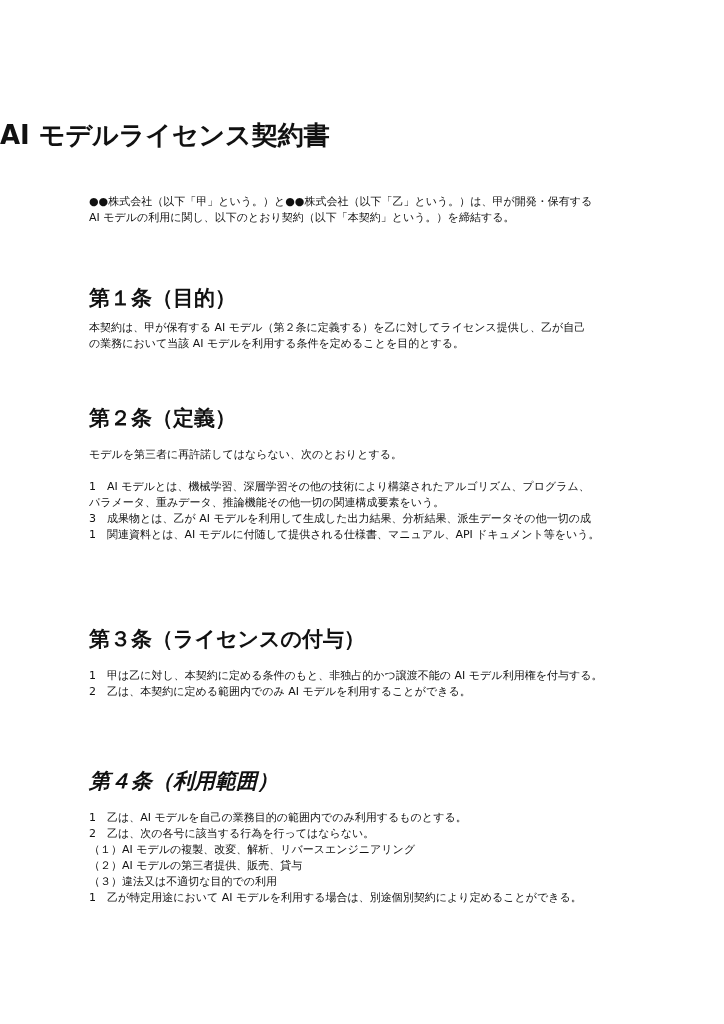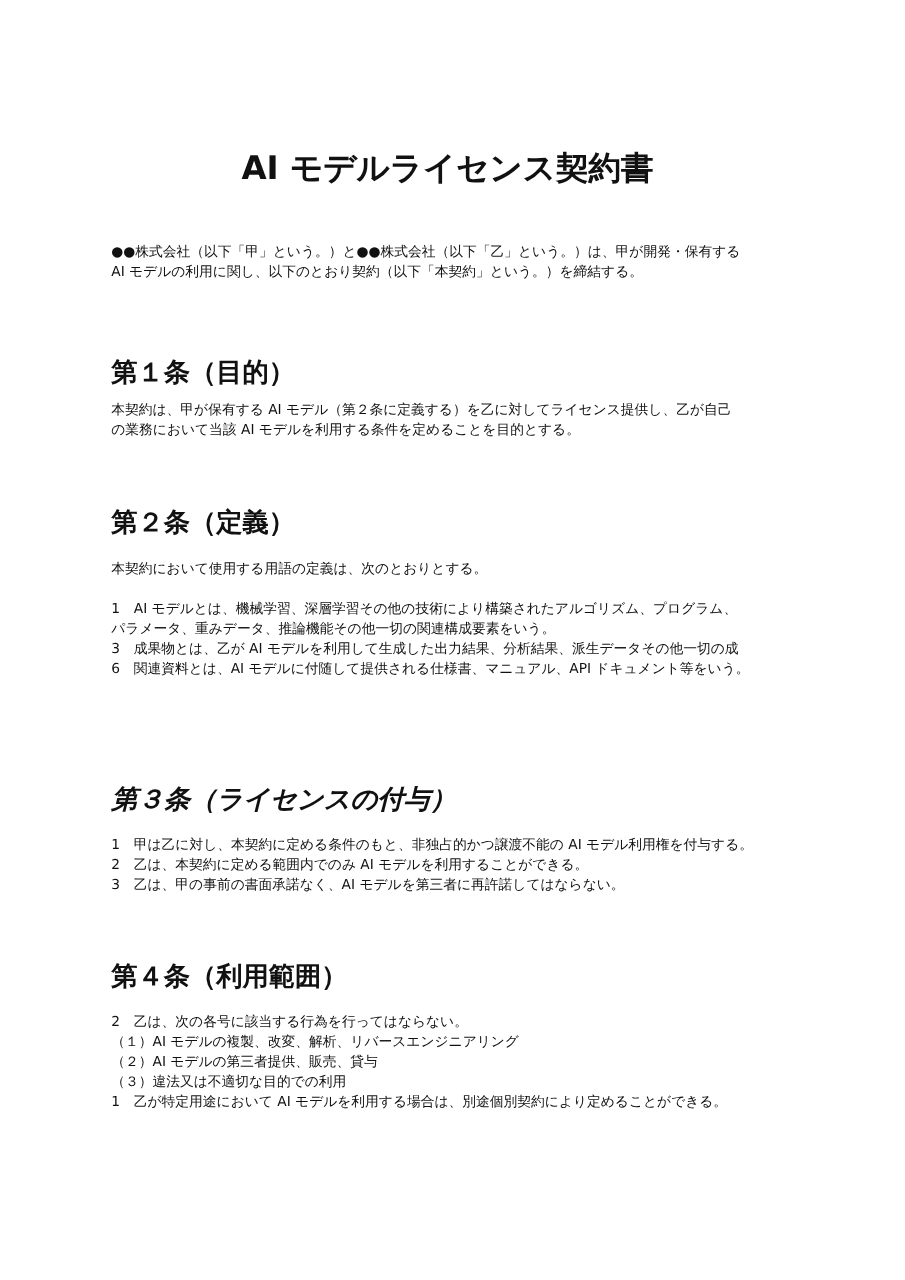--- a/index.html
+++ b/index.html
@@ -4,21 +4,21 @@
   <style>
     html, body { margin: 0; padding: 0; background: #ffffff; }
     body {
       width: 724px; height: 1024px; position: relative; overflow: hidden;
       font-family: "DejaVu Sans", "Liberation Sans", sans-serif;
       color: #111111;
     }
     .page { position: absolute; left: 0; top: 0; width: 724px; height: 1024px; }
     .title {
       position: absolute; left: 0; width: 716px; top: 118px;
-      text-align: center; font-size: 26px; font-weight: bold; letter-spacing: 0px;
+      font-size: 26px; font-weight: bold; letter-spacing: 0px;
       line-height: 34px;
     }
     .para {
       position: absolute; left: 89px; width: 560px;
       font-size: 11px; line-height: 16px; white-space: nowrap;
     }
     .para .line { display: block; }
     .heading {
       position: absolute; left: 89px;
       font-size: 21px; font-weight: bold; line-height: 22px; white-space: nowrap;
@@ -37,38 +37,38 @@
   </div>
 
   <div class="heading" style="top:287px;">第１条（目的）</div>
   <div class="para" style="top:320px;">
     <span class="line">本契約は、甲が保有する AI モデル（第２条に定義する）を乙に対してライセンス提供し、乙が自己</span>
     <span class="line">の業務において当該 AI モデルを利用する条件を定めることを目的とする。</span>
   </div>
 
   <div class="heading" style="top:407px;">第２条（定義）</div>
   <div class="para" style="top:447px;">
-    <span class="line">本契約において使用する用語の定義は、次のとおりとする。</span>
+    <span class="line">モデルを第三者に再許諾してはならない、次のとおりとする。</span>
   </div>
   <div class="para" style="top:479px;">
     <span class="line">1　AI モデルとは、機械学習、深層学習その他の技術により構築されたアルゴリズム、プログラム、</span>
     <span class="line">パラメータ、重みデータ、推論機能その他一切の関連構成要素をいう。</span>
     <span class="line">3　成果物とは、乙が AI モデルを利用して生成した出力結果、分析結果、派生データその他一切の成</span>
-    <span class="line">6　関連資料とは、AI モデルに付随して提供される仕様書、マニュアル、API ドキュメント等をいう。</span>
+    <span class="line">1　関連資料とは、AI モデルに付随して提供される仕様書、マニュアル、API ドキュメント等をいう。</span>
   </div>
 
-  <div class="heading" style="top:628px;font-style:italic;">第３条（ライセンスの付与）</div>
+  <div class="heading" style="top:628px;">第３条（ライセンスの付与）</div>
   <div class="para" style="top:668px;">
     <span class="line">1　甲は乙に対し、本契約に定める条件のもと、非独占的かつ譲渡不能の AI モデル利用権を付与する。</span>
     <span class="line">2　乙は、本契約に定める範囲内でのみ AI モデルを利用することができる。</span>
-    <span class="line">3　乙は、甲の事前の書面承諾なく、AI モデルを第三者に再許諾してはならない。</span>
   </div>
 
-  <div class="heading" style="top:770px;">第４条（利用範囲）</div>
+  <div class="heading" style="top:770px;font-style:italic;">第４条（利用範囲）</div>
   <div class="para" style="top:810px;">
+    <span class="line">1　乙は、AI モデルを自己の業務目的の範囲内でのみ利用するものとする。</span>
     <span class="line">2　乙は、次の各号に該当する行為を行ってはならない。</span>
     <span class="line">（１）AI モデルの複製、改変、解析、リバースエンジニアリング</span>
     <span class="line">（２）AI モデルの第三者提供、販売、貸与</span>
     <span class="line">（３）違法又は不適切な目的での利用</span>
     <span class="line">1　乙が特定用途において AI モデルを利用する場合は、別途個別契約により定めることができる。</span>
   </div>
 
 </div>
 
 </body></html>

